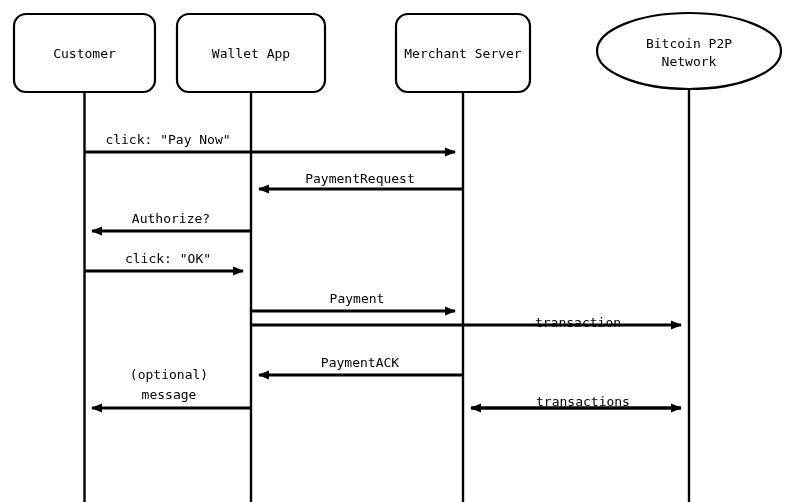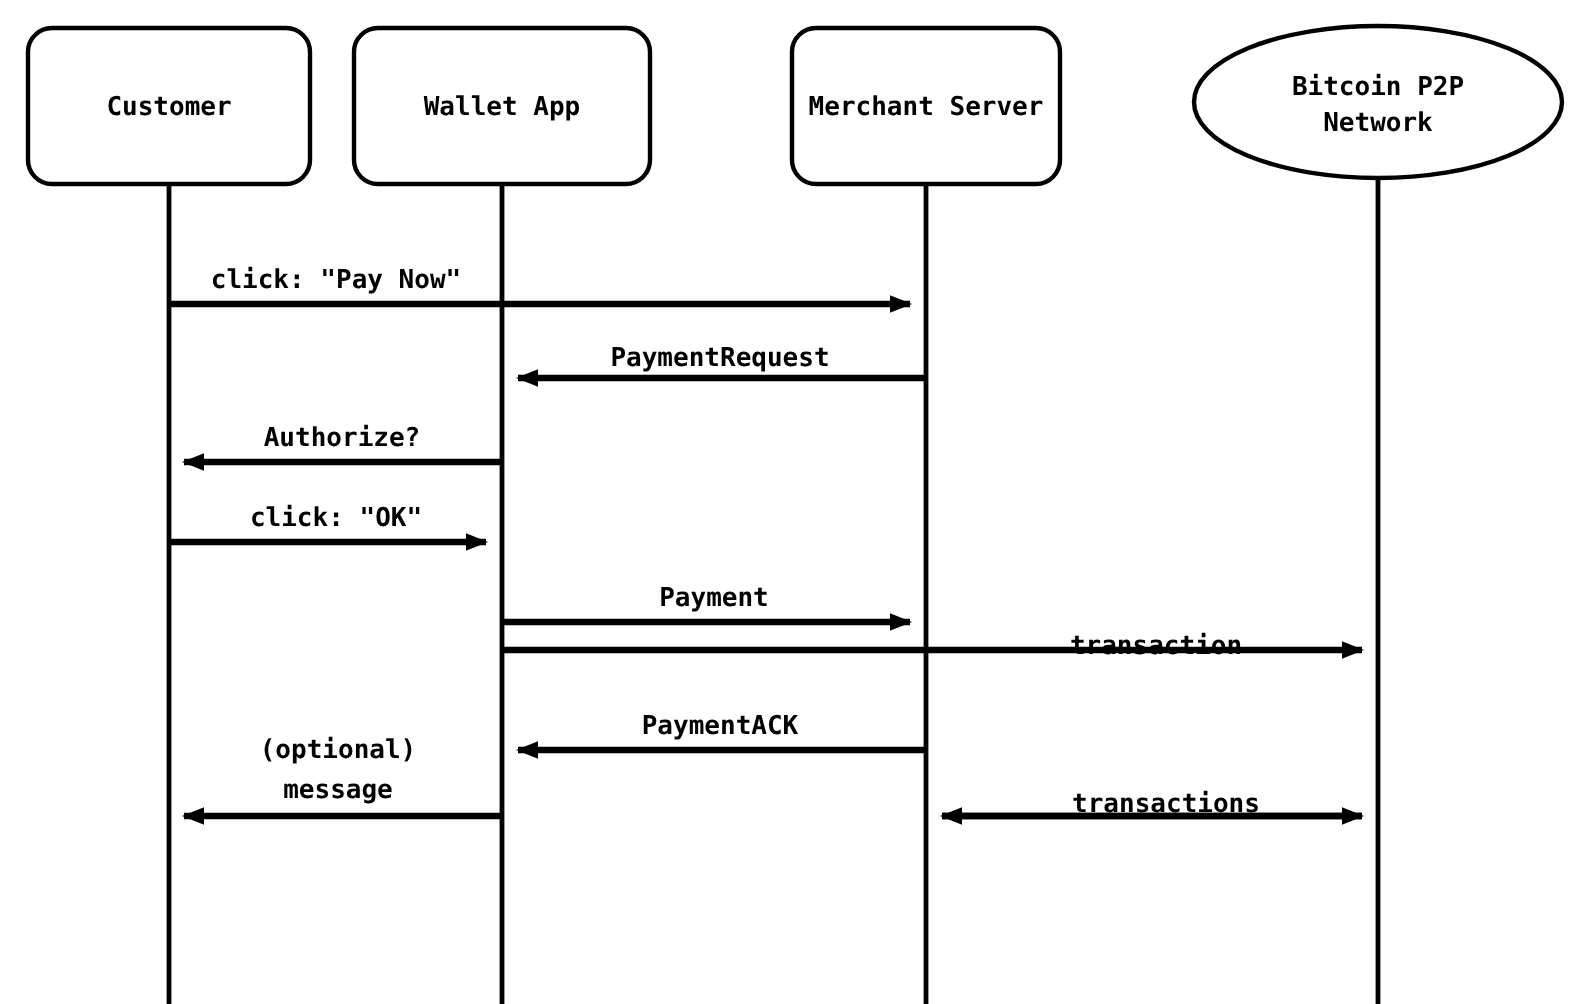--- a/index.html
+++ b/index.html
@@ -12,21 +12,20 @@
     width: 795px;
     height: 502px;
     overflow: hidden;
     font-family: "DejaVu Sans Mono", "Liberation Mono", monospace;
   }
   #diagram-root {
     position: relative;
     width: 682px;
     height: 502px;
     background: #ffffff;
-    font-weight: bold;
   }
   svg#sequence-diagram {
     display: block;
     width: 795px;
     height: 502px;
     background: #ffffff;
   }
   .node-shape {
     fill: #ffffff;
     stroke: #000000;

